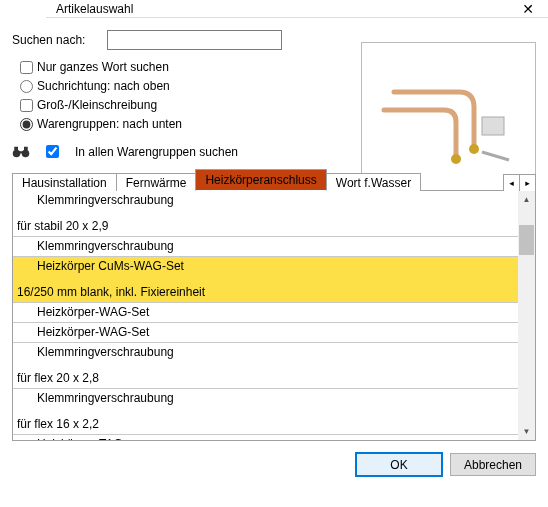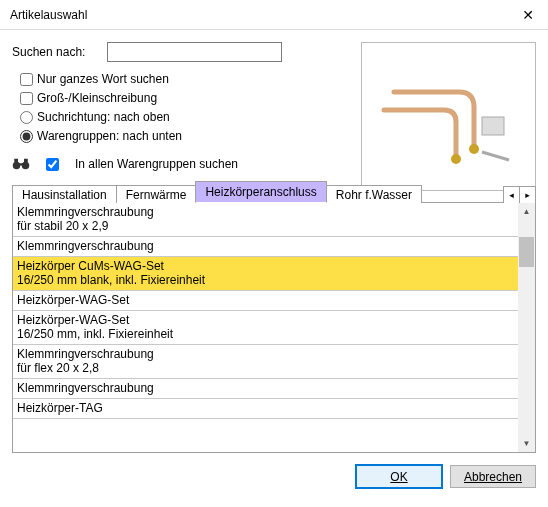--- a/index.html
+++ b/index.html
@@ -1,46 +1,46 @@
 <!DOCTYPE html>
 <html><head>
 <meta charset="utf-8">
 <style>
 * { box-sizing: border-box; margin: 0; padding: 0; }
 body { font-family: "Segoe UI", Tahoma, sans-serif; font-size: 12px; background: #fff; width: 548px; height: 507px; overflow: hidden; color: #000; }
-.titlebar { height: 30px; display: flex; align-items: center; padding: 0 0 0 10px; border-bottom: 1px solid #ddd; }
+.titlebar { height: 18px; display: flex; align-items: center; padding: 0 0 0 10px; border-bottom: 1px solid #ddd; margin-left: 46px; }
 .titlebar-title { flex: 1; font-size: 12px; }
 .titlebar-close { width: 40px; height: 30px; display: flex; align-items: center; justify-content: center; font-size: 14px; font-family: Arial; cursor: default; }
 .content { padding: 12px 12px 0 12px; }
 .search-row { display: flex; align-items: center; gap: 22px; margin-bottom: 10px; }
 .search-input { width: 175px; height: 20px; border: 1px solid #7a7a7a; padding: 0 3px; font-family: inherit; font-size: 12px; }
 .opt-row { display: flex; align-items: center; gap: 4px; margin-bottom: 5px; margin-left: 8px; }
 .opt-row input[type=checkbox], .opt-row input[type=radio] { width: 13px; height: 13px; accent-color: #333; }
-.binoc-row { display: flex; align-items: center; gap: 16px; margin: 14px 0 10px 0; }
+.binoc-row { display: flex; align-items: flex-start; gap: 16px; margin: 14px 0 10px 0; }
 .binoc-icon { width: 18px; height: 14px; }
 .preview-box { position: absolute; top: 42px; right: 12px; width: 175px; height: 149px; border: 1px solid #bbb; background: #fff; display: flex; align-items: center; justify-content: center; }
 .tab-strip { display: flex; align-items: flex-end; height: 22px; border-bottom: 1px solid #a0a0a0; position: relative; }
 .tab { padding: 3px 9px 3px 9px; border: 1px solid #a0a0a0; border-bottom: none; background: #fff; margin-right: -1px; position: relative; top: 1px; cursor: default; font-size: 12px; }
-.tab.active { background: #c4b5fd; top: 1px; z-index: 2; border-bottom: 1px solid #fff; }
+.tab.active { background: #c2410c; top: 1px; z-index: 2; border-bottom: 1px solid #fff; }
 .tab:not(.active) { top: 2px; padding-top: 2px; padding-bottom: 2px; }
 .tab-scroll { margin-left: auto; display: flex; }
 .tab-scroll-btn { width: 17px; height: 18px; border: 1px solid #a0a0a0; background: #fff; display: flex; align-items: center; justify-content: center; font-size: 9px; cursor: default; margin-left: -1px; position: relative; top: 2px; }
 .list-box { border: 1px solid #a0a0a0; border-top: none; height: 250px; overflow: hidden; position: relative; background: #fff; }
 .list-scroll { position: absolute; right: 0; top: 0; bottom: 0; width: 17px; background: #f0f0f0; }
 .scroll-arrow { width: 17px; height: 17px; background: #f0f0f0; display: flex; align-items: center; justify-content: center; font-size: 8px; color: #555; position: absolute; }
 .scroll-arrow.up { top: 0; }
 .scroll-arrow.down { bottom: 0; }
 .scroll-thumb { position: absolute; right: 1px; top: 34px; width: 15px; height: 30px; background: #c1c1c1; }
 .list-inner { position: absolute; left: 0; right: 17px; top: 0; bottom: 0; overflow: hidden; }
 .list-item { border-bottom: 1px solid #c8c8c8; padding: 2px 4px 3px 4px; line-height: 14px; font-size: 12px; cursor: default; }
 .list-item.selected { background: #fde047; }
-.list-item .l1 { display: block; }
-.list-item .l2 { display: block; }
+.list-item .l1 { display: block; margin-left: 20px; }
+.list-item .l2 { display: block; margin-top: 12px; }
 .button-bar { display: flex; justify-content: flex-end; gap: 8px; padding: 12px 12px 12px 0; }
-.btn { min-width: 86px; height: 23px; border: 1px solid #adadad; background: #e1e1e1; font-family: inherit; font-size: 12px; cursor: default; text-decoration: underline; }
+.btn { min-width: 86px; height: 23px; border: 1px solid #adadad; background: #e1e1e1; font-family: inherit; font-size: 12px; cursor: default; }
 .btn.primary { border: 1px solid #0078d7; background: #e5f1fb; outline: 1px solid #0078d7; }
 </style>
 </head>
 <body>
 
 <div class="titlebar">
   <div class="titlebar-title">Artikelauswahl</div>
   <div class="titlebar-close">
       <span>✕</span>
     </div>
@@ -51,26 +51,26 @@
   <div class="search-row">
     <span>Suchen nach:</span>
     <input class="search-input" type="text" value="" style="">
   </div>
 
   <div class="opt-row">
     <input type="checkbox" style="">
     <span>Nur ganzes Wort suchen</span>
   </div>
   <div class="opt-row">
+    <input type="radio" name="dir" style="">
+    <span>Suchrichtung: nach oben</span>
+  </div>
+  <div class="opt-row">
     <input type="checkbox" style="">
     <span>Groß-/Kleinschreibung</span>
-  </div>
-  <div class="opt-row">
-    <input type="radio" name="dir" style="">
-    <span>Suchrichtung: nach oben</span>
   </div>
   <div class="opt-row">
     <input type="radio" name="dir" checked="" style="">
     <span>Warengruppen: nach unten</span>
   </div>
 
   <div class="binoc-row">
     <svg class="binoc-icon" viewBox="0 0 24 16">
       <circle cx="6" cy="10" r="5" fill="#333"></circle>
         <circle cx="18" cy="10" r="5" fill="#333"></circle>
@@ -90,21 +90,21 @@
       <circle cx="82" cy="97" r="5" fill="#c9a227"></circle>
       <rect x="108" y="55" width="22" height="18" fill="#ddd" stroke="#aaa"></rect>
       <line x1="108" y1="90" x2="135" y2="98" stroke="#aaa" stroke-width="3"></line>
     </svg>
   </div>
 
   <div class="tab-strip">
     <div class="tab">Hausinstallation</div>
     <div class="tab">Fernwärme</div>
     <div class="tab active">Heizkörperanschluss</div>
-    <div class="tab">Rohr f.Wasser</div>
+    <div class="tab">Wort f.Wasser</div>
     <div class="tab-scroll">
       <div class="tab-scroll-btn">
           <span>◂</span>
         </div>
       <div class="tab-scroll-btn">
           <span>▸</span>
         </div>
     </div>
   </div>
 
@@ -119,28 +119,28 @@
         </div>
       <div class="list-item selected">
           <span class="l1">Heizkörper CuMs-WAG-Set</span>
           <span class="l2">16/250 mm blank, inkl. Fixiereinheit</span>
         </div>
       <div class="list-item">
           <span class="l1">Heizkörper-WAG-Set</span>
         </div>
       <div class="list-item">
           <span class="l1">Heizkörper-WAG-Set</span>
-          <span class="l2">16/250 mm, inkl. Fixiereinheit</span>
         </div>
       <div class="list-item">
           <span class="l1">Klemmringverschraubung</span>
           <span class="l2">für flex 20 x 2,8</span>
         </div>
       <div class="list-item">
           <span class="l1">Klemmringverschraubung</span>
+          <span class="l2">für flex 16 x 2,2</span>
         </div>
       <div class="list-item">
           <span class="l1">Heizkörper-TAG</span>
         </div>
 
     </div>
     <div class="list-scroll">
       <div class="scroll-arrow up">
           <span>▲</span>
         </div>

